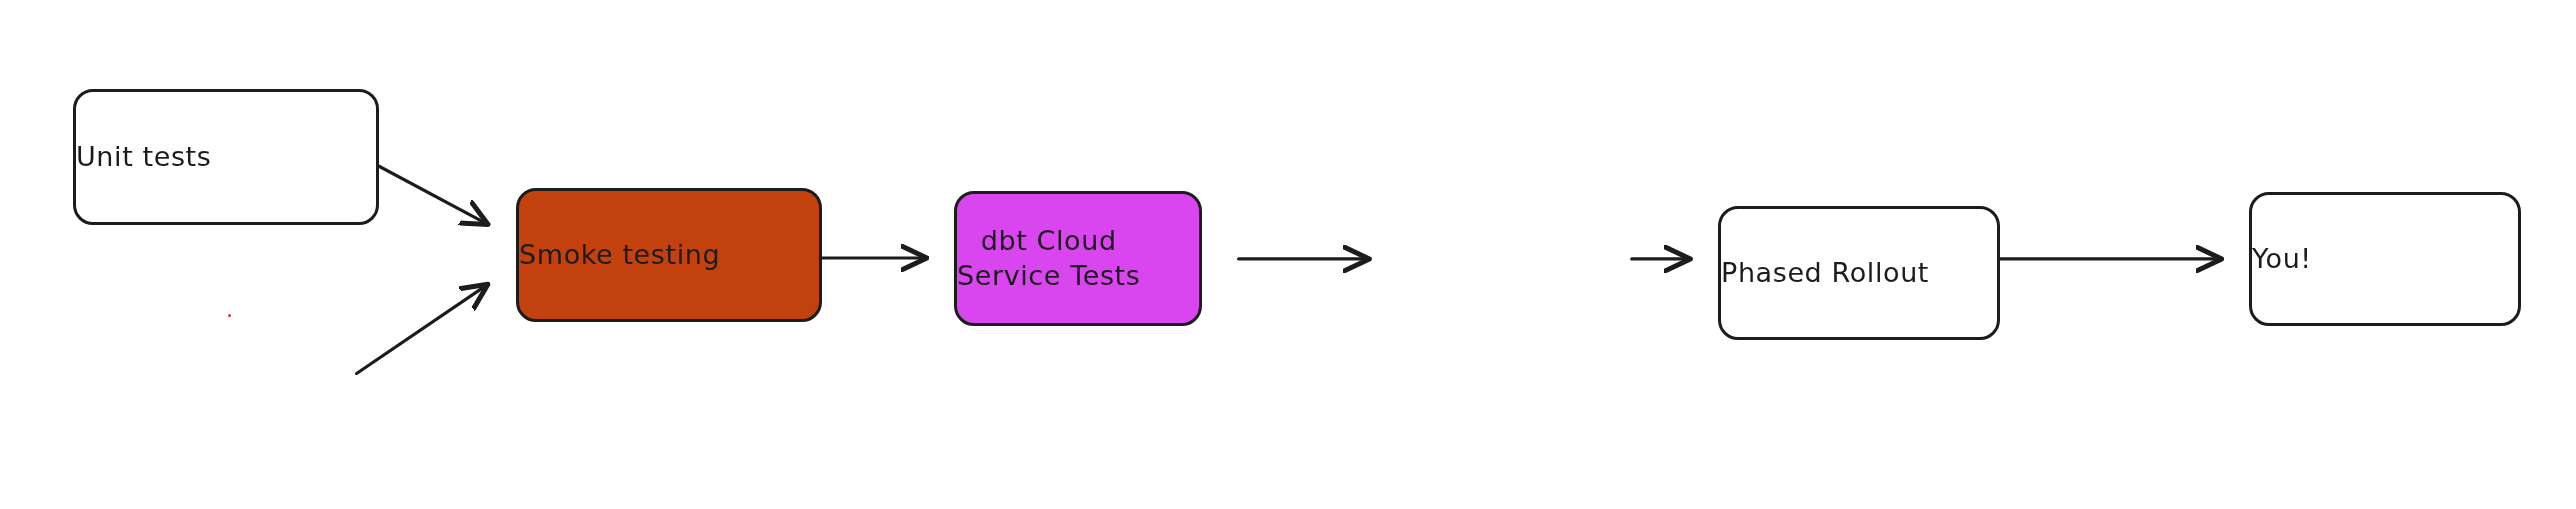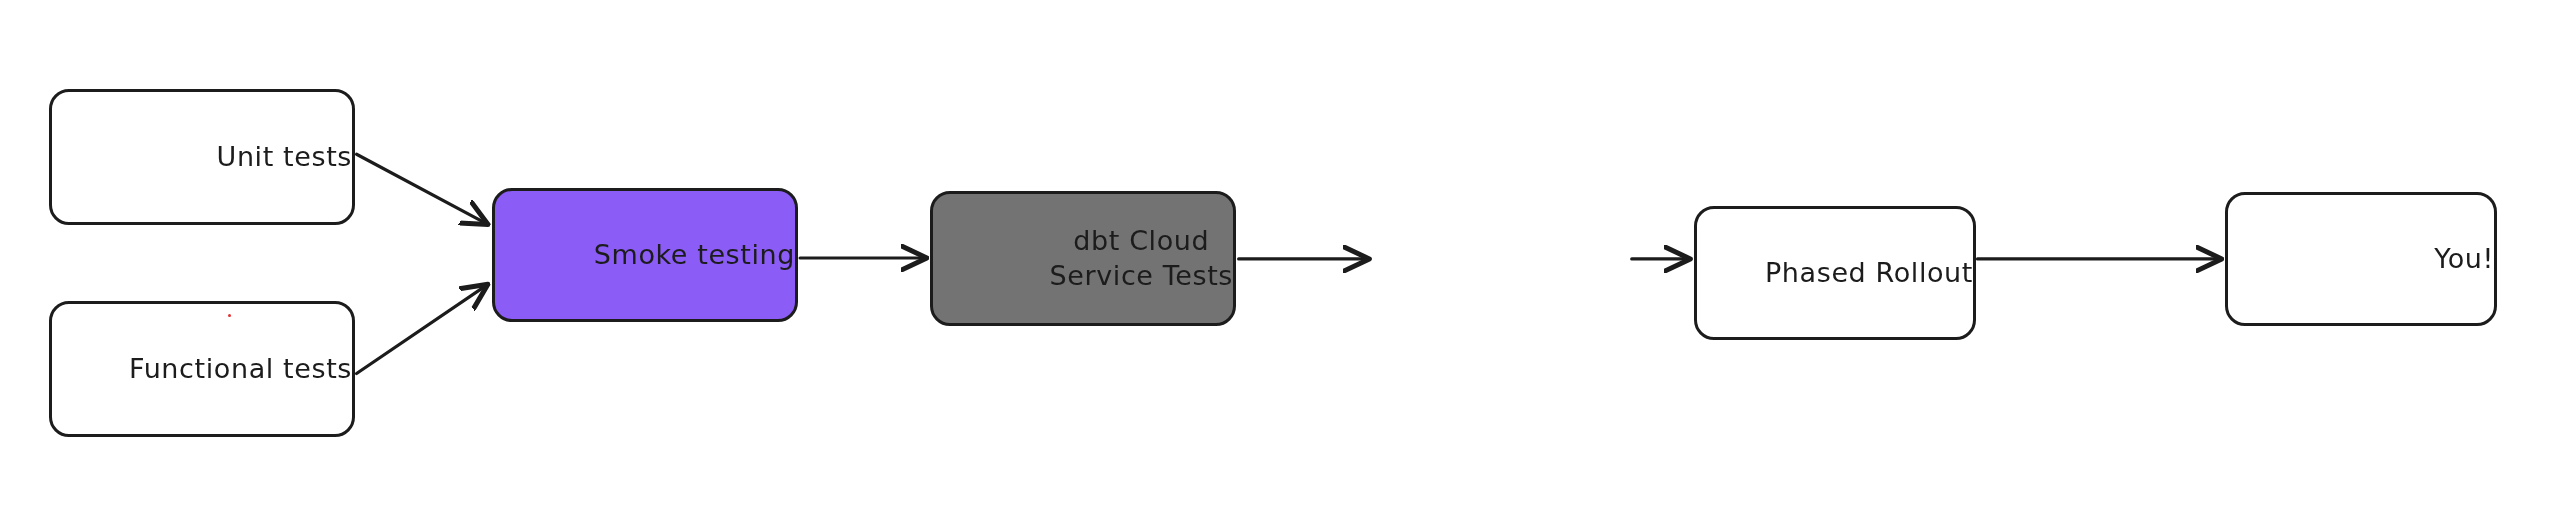--- a/index.html
+++ b/index.html
@@ -26,22 +26,23 @@
     pointer-events: none;
   }
   .node {
     position: absolute;
     box-sizing: border-box;
     border: 3px solid #1c1c1c;
     border-radius: 20px;
     background: #ffffff;
     display: flex;
     align-items: center;
-    justify-content: flex-end;
+    justify-content: flex-start;
     text-align: center;
+    margin-left: 24px;
   }
   .node-label {
     font-family: "DejaVu Sans", sans-serif;
     font-size: 27px;
     line-height: 1.28;
     color: #1c1c1c;
     letter-spacing: 0.6px;
     white-space: pre-line;
     font-weight: 400;
   }
@@ -71,29 +72,26 @@
       <path d="M 1254 262 L 1384 262" marker-end="url(#arrowhead)"></path>
       <path d="M 1652 262 L 1709 262" marker-end="url(#arrowhead)"></path>
       <path d="M 2002 262 L 2247 262" marker-end="url(#arrowhead)"></path>
     </g>
   </svg>
 
   <div class="node" style="left: 49px; top: 89px; width: 306px; height: 136px; border-color: rgb(28, 28, 28); background: rgb(255, 255, 255);">
     <span class="node-label">Unit tests</span>
   </div>
 
-  <div class="node" style="left: 49px; top: 301px; width: 306px; height: 136px; border-color: rgb(28, 28, 28); background: rgb(255, 255, 255);">
-    <span class="node-label">Functional tests</span>
-  </div>
 
-  <div class="node" style="left: 492px; top: 188px; width: 306px; height: 134px; border-color: rgb(28, 28, 28); background: #8b5cf6;">
+  <div class="node" style="left: 492px; top: 188px; width: 306px; height: 134px; border-color: rgb(28, 28, 28); background: #c2410c;">
     <span class="node-label">Smoke testing</span>
   </div>
 
-  <div class="node" style="left: 930px; top: 191px; width: 306px; height: 135px; border-color: rgb(28, 28, 28); background: #737373;">
+  <div class="node" style="left: 930px; top: 191px; width: 248px; height: 135px; border-color: rgb(28, 28, 28); background: #d946ef;">
     <span class="node-label">dbt Cloud
 Service Tests</span>
   </div>
 
 
   <div class="node" style="left: 1694px; top: 206px; width: 282px; height: 134px; border-color: rgb(28, 28, 28); background: rgb(255, 255, 255);">
     <span class="node-label">Phased Rollout</span>
   </div>
 
   <div class="node" style="left: 2225px; top: 192px; width: 272px; height: 134px; border-color: rgb(28, 28, 28); background: rgb(255, 255, 255);">

